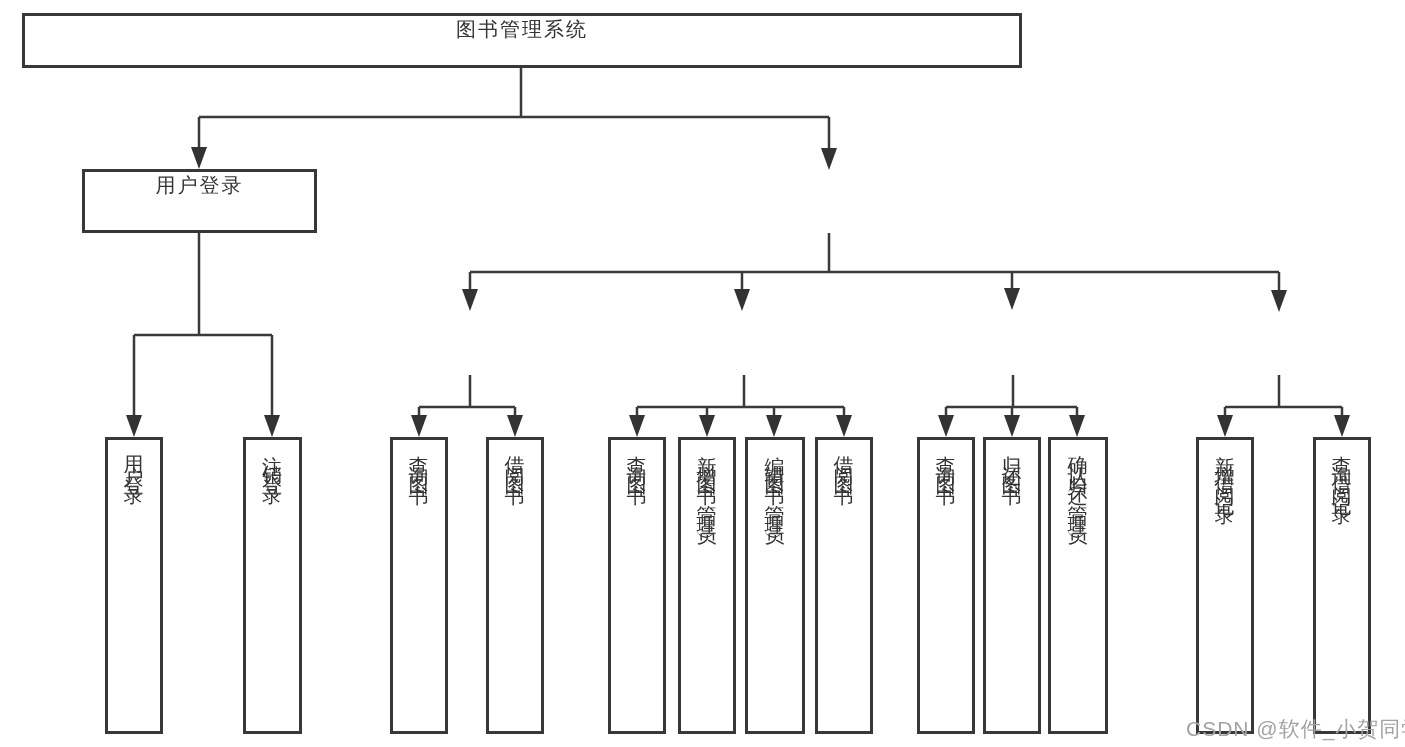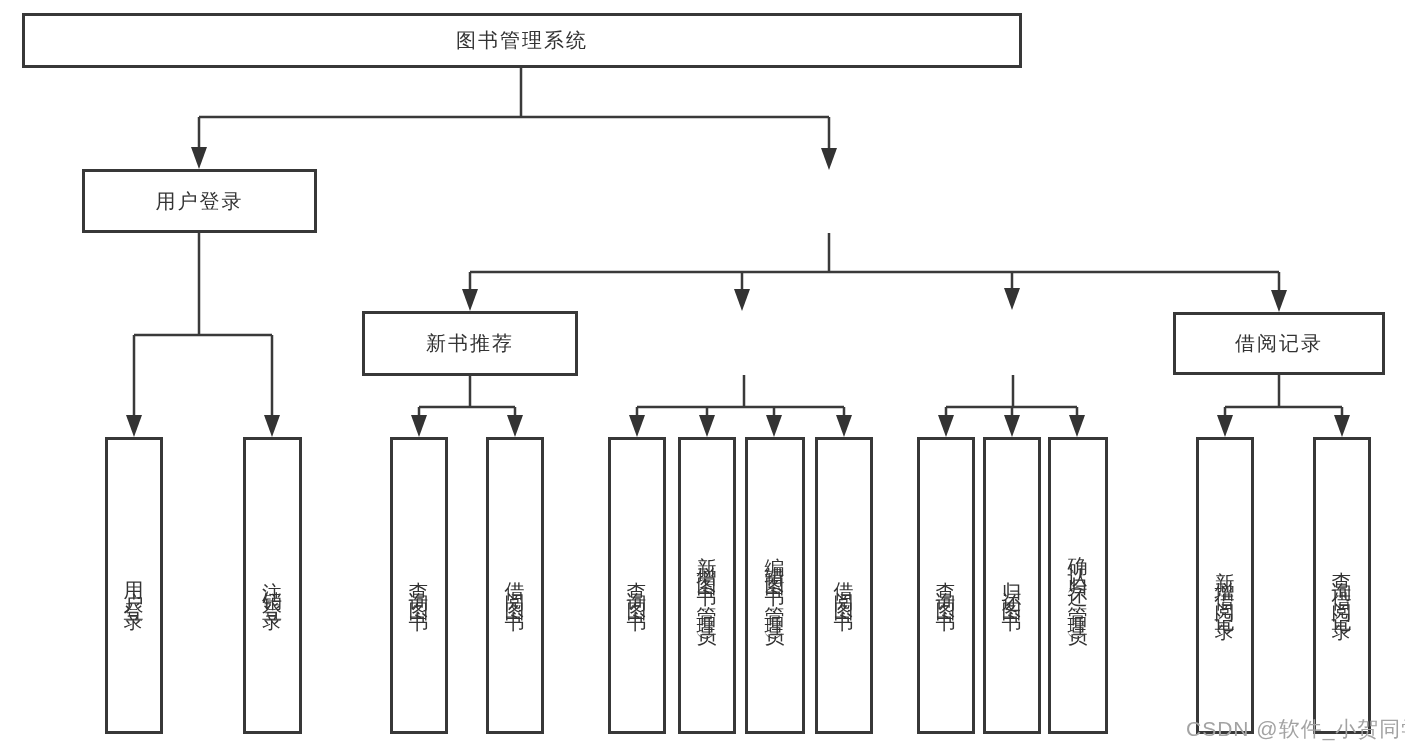--- a/index.html
+++ b/index.html
@@ -8,21 +8,21 @@
     background:#ffffff; color:#333333;
     font-family:"Liberation Sans", "DejaVu Sans", sans-serif;
   }
   svg.wires { position:absolute; left:0; top:0; width:1405px; height:747px; }
   .wire { stroke:#3a3a3a; stroke-width:2.5; fill:none; }
   .head { fill:#333333; stroke:none; }
 
   .node {
     position:absolute; box-sizing:border-box;
     border:3px solid #383838; background:#ffffff;
-    display:flex; align-items:center; justify-content:center;
+    display:flex; justify-content:center;
   }
   .node.h span { font-size:20px; letter-spacing:2px; white-space:nowrap; }
   .node.leaf span {
     writing-mode:vertical-rl; text-orientation:mixed;
     font-size:20px; letter-spacing:10px; line-height:1; white-space:nowrap;
   }
   .watermark {
     position:absolute; left:1186px; top:715px; z-index:10;
     font-size:21px; letter-spacing:1px; color:#a3a3a3; white-space:nowrap;
   }
@@ -83,26 +83,20 @@
   </svg>
 
   <div class="node h" style="left:22px; top:13px; width:1000px; height:55px;">
     <span>图书管理系统</span>
   </div>
 
   <div class="node h" style="left:82px; top:169px; width:235px; height:64px;">
     <span>用户登录</span>
   </div>
 
-  <div class="node h" style="left:362px; top:311px; width:216px; height:65px;">
-    <span>新书推荐</span>
-  </div>
-  <div class="node h" style="left:1173px; top:312px; width:212px; height:63px;">
-    <span>借阅记录</span>
-  </div>
 
   <div class="node leaf" style="left:105px; top:437px; width:58px; height:297px;">
     <span>用户登录</span>
   </div>
   <div class="node leaf" style="left:243px; top:437px; width:59px; height:297px;">
     <span>注销登录</span>
   </div>
 
   <div class="node leaf" style="left:390px; top:437px; width:58px; height:297px;">
     <span>查询图书</span>

